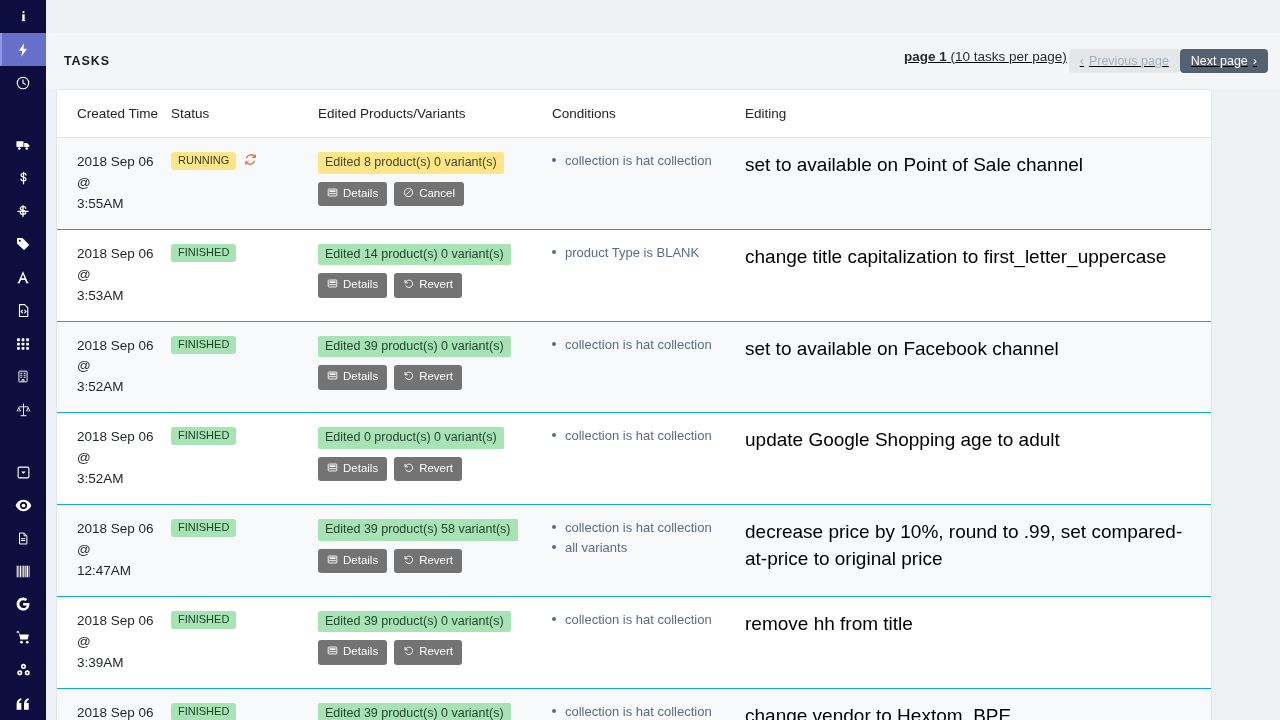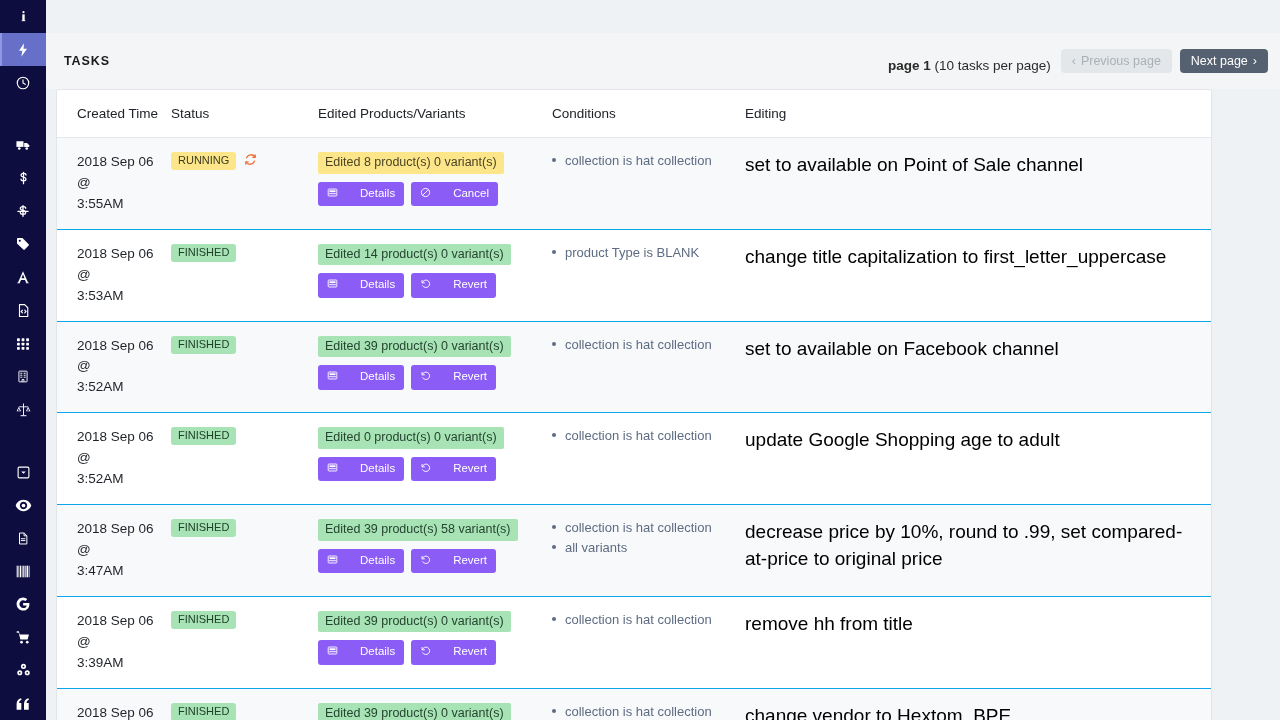--- a/index.html
+++ b/index.html
@@ -46,21 +46,21 @@
     display: flex; align-items: center;
     padding: 0 12px 0 18px;
     position: relative;
   }
   #page-title {
     font-size: 12.5px; font-weight: bold; letter-spacing: 0.9px;
     color: #1b1b1b;
   }
   #pager {
     margin-left: auto;
-    display: flex; align-items: flex-end; gap: 8px;
+    display: flex; align-items: flex-start;  text-decoration: underline;
   }
   #pager-label {
     font-size: 13.5px; color: #2b2b2b; margin-right: 2px;
   }
   #pager-label b { font-weight: bold; }
   .pg-btn {
     border: none; border-radius: 4px;
     font-size: 12.5px;
     padding: 6px 11px;
     font-family: "Liberation Sans", sans-serif;
@@ -127,28 +127,28 @@
     font-size: 12.5px;
     padding: 4px 7px 5px;
     border-radius: 2px;
     line-height: 1;
   }
   .edited-pill.running  { background: #fde68a; color: #4a4423; }
   .edited-pill.finished { background: #a7e3b4; color: #254430; }
 
   .btn-row { margin-top: 8px; display: flex; gap: 7px; }
   .act-btn {
-    background: #8b5cf6;
+    background: #737373;
     color: #ffffff;
     border: none;
     border-radius: 3px;
     font-size: 11.5px;
     font-family: "Liberation Sans", sans-serif;
     padding: 5px 9px 6px;
-    display: inline-flex; align-items: center; gap: 22px;
+    display: inline-flex; align-items: center; gap: 5px;
     line-height: 1;
     cursor: pointer;
   }
 
   ul.cond-list { list-style: none; }
   ul.cond-list li {
     position: relative;
     padding-left: 13px;
     color: #5d6c82;
     font-size: 13px;
@@ -528,21 +528,21 @@
               <td>
                 <ul class="cond-list">
                   <li>collection is hat collection</li>
                 </ul>
               </td>
               <td class="editing">update Google Shopping age to adult</td>
             </tr>
             <tr class="odd">
               <td class="created">
                 <div>2018 Sep 06 @</div>
-                <div>3:47AM</div>
+                <div>12:47AM</div>
               </td>
               <td><span class="badge finished">FINISHED</span></td>
               <td>
                 <div><span class="edited-pill finished">Edited 39 product(s) 58 variant(s)</span></div>
                 <div class="btn-row">
                   <button class="act-btn">
                     <span><svg width="11" height="11" viewBox="0 0 24 24" fill="none" stroke="currentColor" stroke-width="2">
                         <rect x="2.6" y="4.4" width="18.8" height="15.2" rx="1.6"></rect>
                         <rect x="5.4" y="7.2" width="13.2" height="4" fill="currentColor" stroke="none"></rect>
                         <path d="M5.4 14.6h13.2" stroke-linecap="round"></path>

